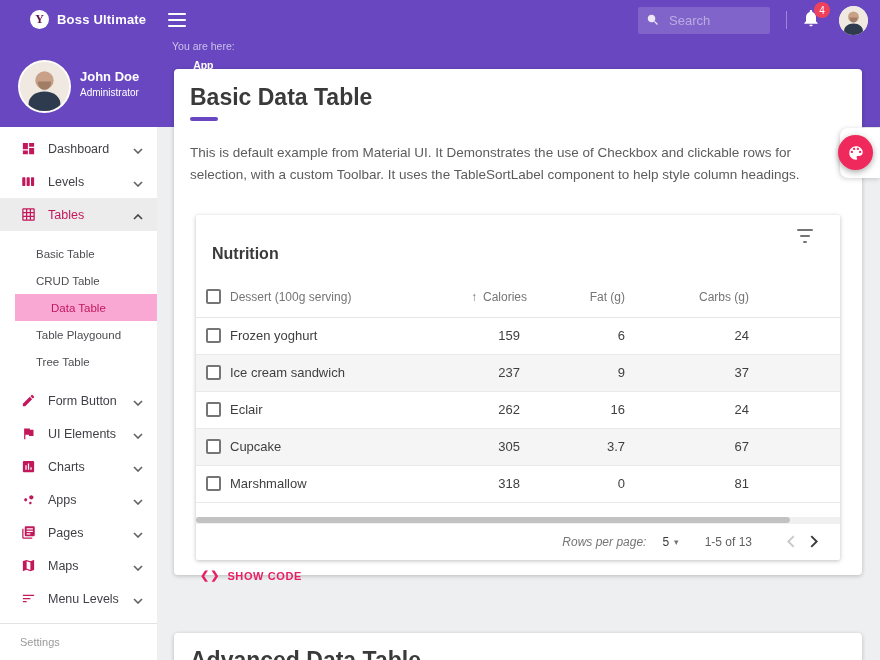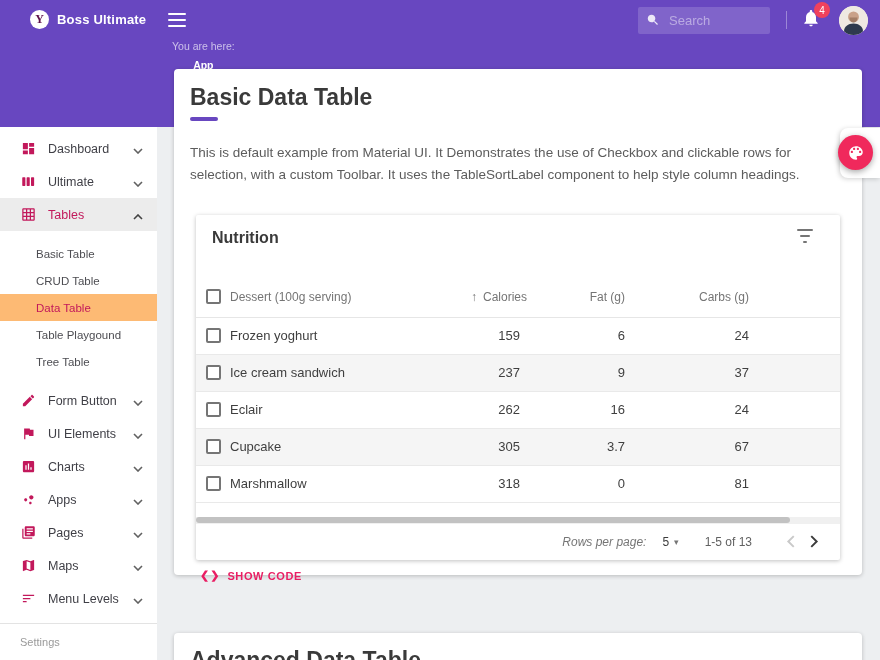--- a/index.html
+++ b/index.html
@@ -40,36 +40,36 @@
   .avatar-lg { position:absolute; left:18px; top:2px; width:53px; height:53px; border-radius:50%; overflow:hidden; border:2px solid rgba(255,255,255,0.9); background:#efe9e2; }
   .profile-name { position:absolute; left:80px; top:11px; font-size:13px; font-weight:bold; }
   .profile-role { position:absolute; left:80px; top:29px; font-size:10px; }
   .nav { position:absolute; left:0; top:69px; width:157px; height:533px; background:#fff; padding-top:5px; }
   .nav-item { height:33px; display:flex; align-items:center; padding:0 14px 0 20px; cursor:pointer; color:#3f3f46; }
   .nav-item .nicon { width:16px; height:16px; flex:0 0 16px; display:flex; align-items:center; justify-content:center; }
   .nav-item .nlabel { font-size:12.5px; margin-left:12px; flex:1; white-space:nowrap; }
   .nav-item .chev { flex:0 0 auto; }
   .nav-item.active-parent { background:#ececec; color:#c2185b; }
   .sub-item { height:27px; display:flex; align-items:center; padding-left:36px; font-size:11.5px; color:#4d4d52; cursor:pointer; white-space:nowrap; }
-  .sub-item.active { background:#fdba74; color:#c2185b; }
+  .sub-item.active { background:#f9a8d4; color:#c2185b;margin-left:15px; }
   .nav-gap { height:9px; }
   .sidebar-divider { margin-top:8px; border-top:1px solid #e3e3e3; }
   .settings-label { padding:12px 0 0 20px; font-size:11px; color:#9a9a9a; cursor:pointer; }
 
   
   .card { position:absolute; background:#fff; border-radius:4px; box-shadow:0 1px 4px rgba(0,0,0,0.22); }
   .main-card { left:174px; top:69px; width:688px; height:506px; }
   .page-title { position:absolute; left:16px; top:15px; font-size:23px; font-weight:bold; color:#3a3a3a; }
   .title-underline { position:absolute; left:16px; top:48px; width:28px; height:4px; background:#6847c0; border-radius:2px; }
   .page-desc { position:absolute; left:16px; top:73px; width:634px; font-size:13.5px; line-height:1.6; color:#5c5c5c; }
 
   
   .panel { position:absolute; left:22px; top:146px; width:644px; height:345px; background:#fff; border-radius:2px; box-shadow:0 1px 4px rgba(0,0,0,0.25); overflow:hidden; }
   .panel-head { position:relative; height:62px; }
-  .panel-title { position:absolute; left:16px; top:14px; font-size:16px; font-weight:bold; color:#3a3a3a; }
+  .panel-title { position:absolute; left:16px; top:30px; font-size:16px; font-weight:bold; color:#3a3a3a; }
   .filter-btn { position:absolute; right:26px; top:14px; width:18px; height:14px; display:flex; flex-direction:column; justify-content:space-between; align-items:center; cursor:pointer; }
   .filter-btn i { display:block; height:1.8px; background:#757575; border-radius:1px; }
   .filter-btn i:nth-child(1){ width:16px; } .filter-btn i:nth-child(2){ width:10px; } .filter-btn i:nth-child(3){ width:4px; }
 
   table.data { width:644px; border-collapse:collapse; table-layout:fixed; }
   col.c-check { width:34px; } col.c-dessert { width:241px; } col.c-cal { width:57px; } col.c-fat { width:105px; } col.c-carbs { width:124px; } col.c-fill { width:83px; }
   thead th { height:40px; font-size:12px; font-weight:normal; color:#757575; border-bottom:1px solid #e6e6e6; text-align:left; }
   thead th.num, tbody td.num { text-align:right; padding-right:8px; }
   tbody td { height:37px; font-size:13px; color:#3f3f3f; }
   tbody tr { border-bottom:1px solid #e9e9e9; cursor:pointer; }
@@ -144,41 +144,53 @@
   <nav class="breadcrumb">
     <span>You are here:</span>
     <span class="crumb-link">App</span>
     <span class="crumb-sep">›</span>
     <span class="crumb-link">Tables</span>
     <span class="crumb-sep">›</span>
     <span class="crumb-current">Data-Table</span>
   </nav>
 
   <aside class="sidebar">
+    <div class="profile">
+      <div class="avatar-lg">
+        <svg viewBox="0 0 40 40">
+          <circle cx="20" cy="20" r="20" fill="#efe9e2"></circle>
+          <circle cx="20" cy="15" r="7.5" fill="#c9a189"></circle>
+          <path d="M14.5 16c0 4 2.5 7 5.5 7s5.5-3 5.5-7" fill="#7b5a44" opacity="0.5"></path>
+          <path d="M20 24c-7.5 0-13 4.5-13 10v6h26v-6c0-5.5-5.5-10-13-10z" fill="#2e3a4d"></path>
+        </svg>
+      </div>
+      <div class="profile-name">John Doe</div>
+      <div class="profile-role">Administrator</div>
+    </div>
     <nav class="nav">
 
       <div class="nav-item">
         <span class="nicon">
             <svg width="15" height="15" viewBox="0 0 24 24" fill="#c2185b">
               <path d="M3 13h8V3H3v10zm0 8h8v-6H3v6zm10 0h8V11h-8v10zm0-18v6h8V3h-8z"></path>
             </svg>
           </span>
         <span class="nlabel">Dashboard</span>
         <span class="chev"><svg width="10" height="6" viewBox="0 0 10 6">
               <path d="M1 1l4 4 4-4" stroke="#616161" stroke-width="1.6" fill="none"></path>
             </svg></span>
       </div>
 
       <div class="nav-item">
         <span class="nicon">
             <svg width="15" height="15" viewBox="0 0 24 24" fill="#c2185b">
               <path d="M6 5H3c-.55 0-1 .45-1 1v12c0 .55.45 1 1 1h3c.55 0 1-.45 1-1V6c0-.55-.45-1-1-1zm7 0h-3c-.55 0-1 .45-1 1v12c0 .55.45 1 1 1h3c.55 0 1-.45 1-1V6c0-.55-.45-1-1-1zm7 0h-3c-.55 0-1 .45-1 1v12c0 .55.45 1 1 1h3c.55 0 1-.45 1-1V6c0-.55-.45-1-1-1z"></path>
             </svg>
           </span>
-        <span class="nlabel">Ultimate</span>
+        <span class="nlabel">Levels</span>
         <span class="chev"><svg width="10" height="6" viewBox="0 0 10 6">
               <path d="M1 1l4 4 4-4" stroke="#616161" stroke-width="1.6" fill="none"></path>
             </svg></span>
       </div>
 
       <div class="nav-item active-parent">
         <span class="nicon">
             <svg width="15" height="15" viewBox="0 0 24 24" fill="#c2185b">
               <path d="M20 2H4c-1.1 0-2 .9-2 2v16c0 1.1.9 2 2 2h16c1.1 0 2-.9 2-2V4c0-1.1-.9-2-2-2zM8 20H4v-4h4v4zm0-6H4v-4h4v4zm0-6H4V4h4v4zm6 12h-4v-4h4v4zm0-6h-4v-4h4v4zm0-6h-4V4h4v4zm6 12h-4v-4h4v4zm0-6h-4v-4h4v4zm0-6h-4V4h4v4z"></path>
             </svg>

